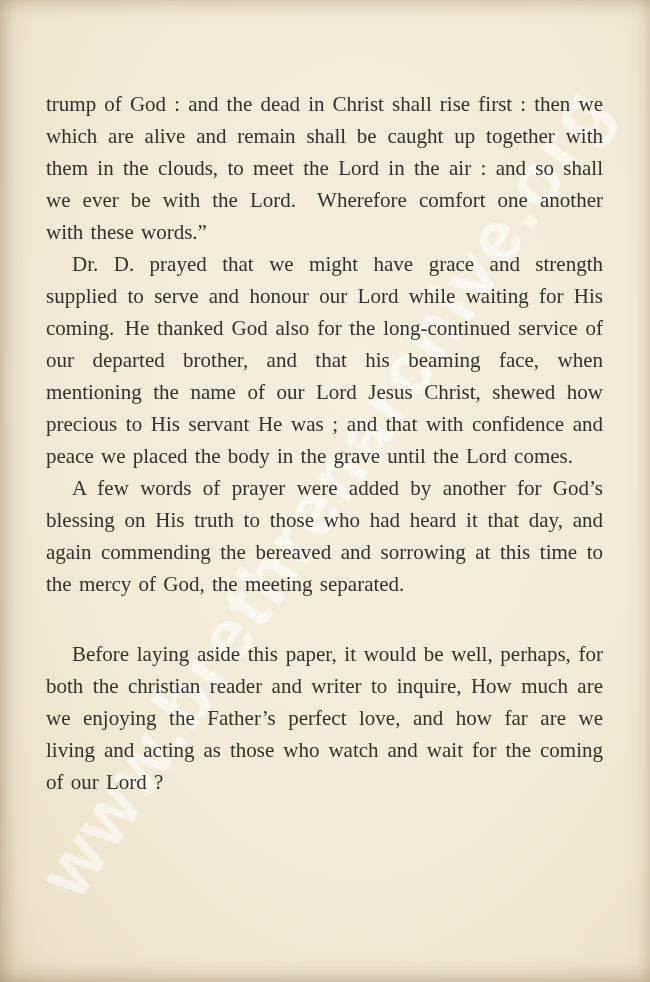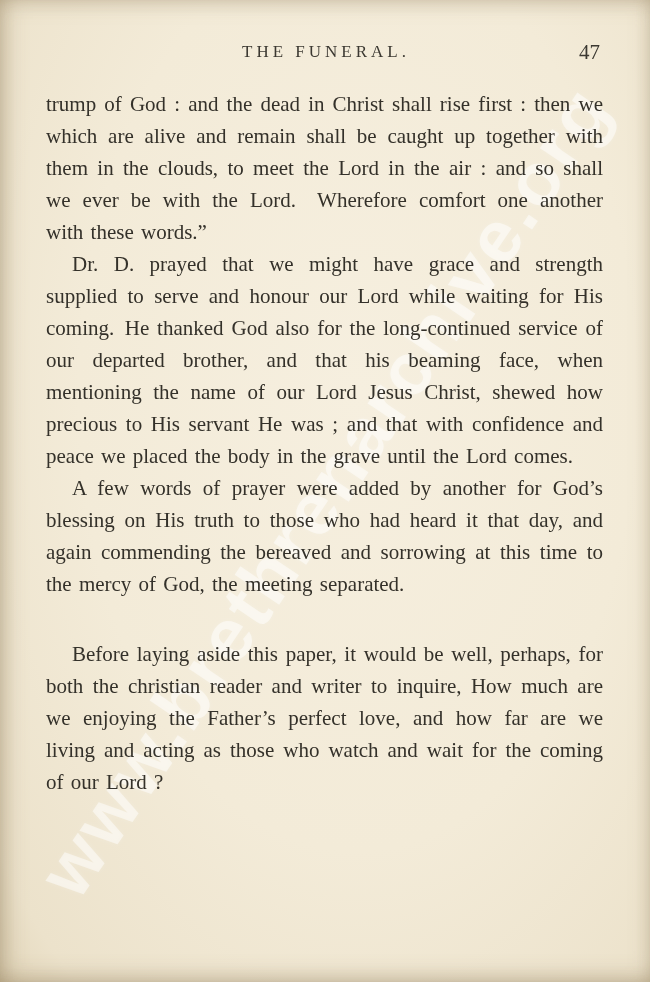--- a/index.html
+++ b/index.html
@@ -86,24 +86,20 @@
     user-select: none;
   }
 </style>
 </head>
 <body>
 
 <div class="scan-page">
 
   <div class="watermark">www.brethrenarchive.org</div>
 
-  <div class="running-header">
-    <div class="header-title">THE FUNERAL.</div>
-    <div class="page-number">47</div>
-  </div>
 
   <div class="text-block">
     <p>trump of God : and the dead in Christ shall rise first : then we which are alive and remain shall be caught up together with them in the clouds, to meet the Lord in the air : and so shall we ever be with the Lord.  Wherefore comfort one another with these words.”</p>
     <p class="indent">Dr. D. prayed that we might have grace and strength supplied to serve and honour our Lord while waiting for His coming. He thanked God also for the long-continued service of our departed brother, and that his beaming face, when mentioning the name of our Lord Jesus Christ, shewed how precious to His servant He was ; and that with confidence and peace we placed the body in the grave until the Lord comes.</p>
     <p class="indent">A few words of prayer were added by another for God’s blessing on His truth to those who had heard it that day, and again commending the bereaved and sorrowing at this time to the mercy of God, the meeting separated.</p>
     <p class="indent gap-before">Before laying aside this paper, it would be well, perhaps, for both the christian reader and writer to inquire, How much are we enjoying the Father’s perfect love, and how far are we living and acting as those who watch and wait for the coming of our Lord ?</p>
   </div>
 
 </div>
 

